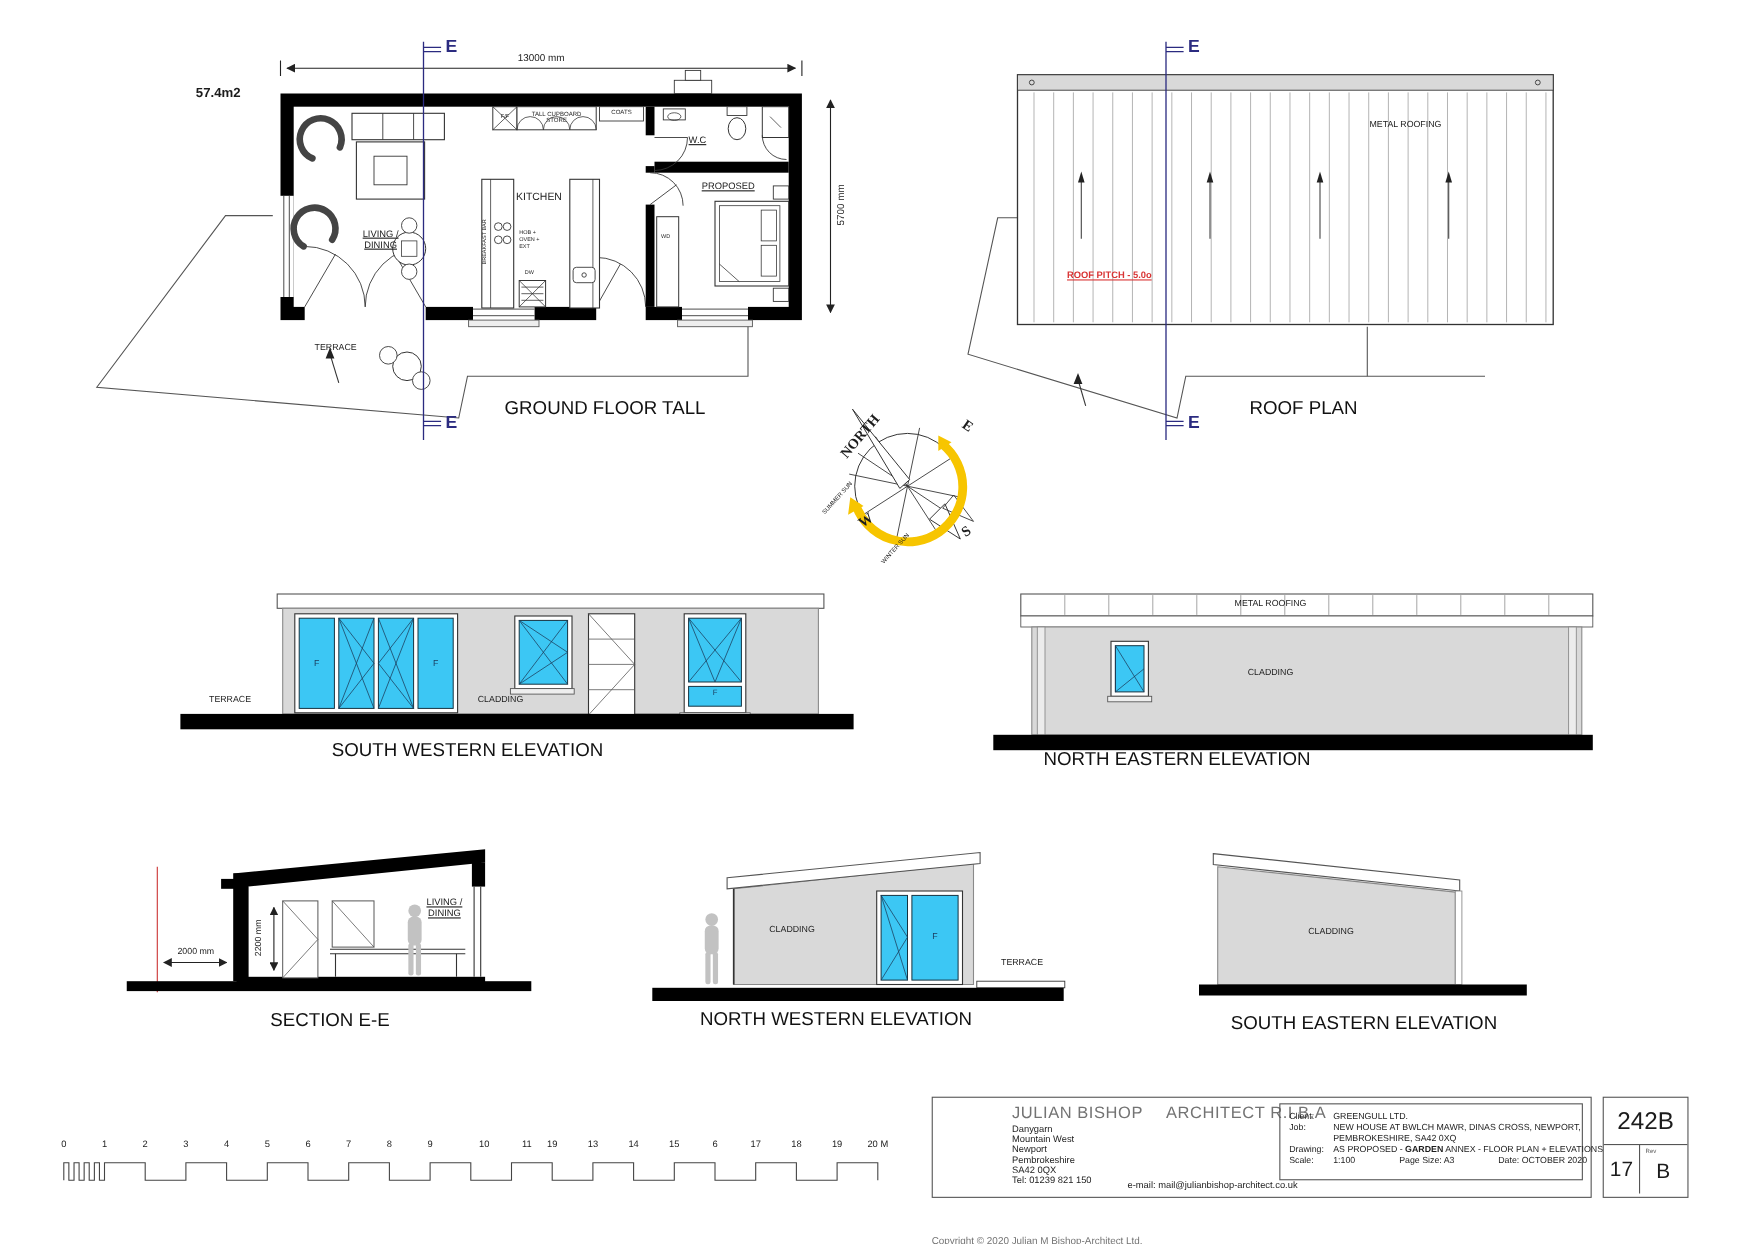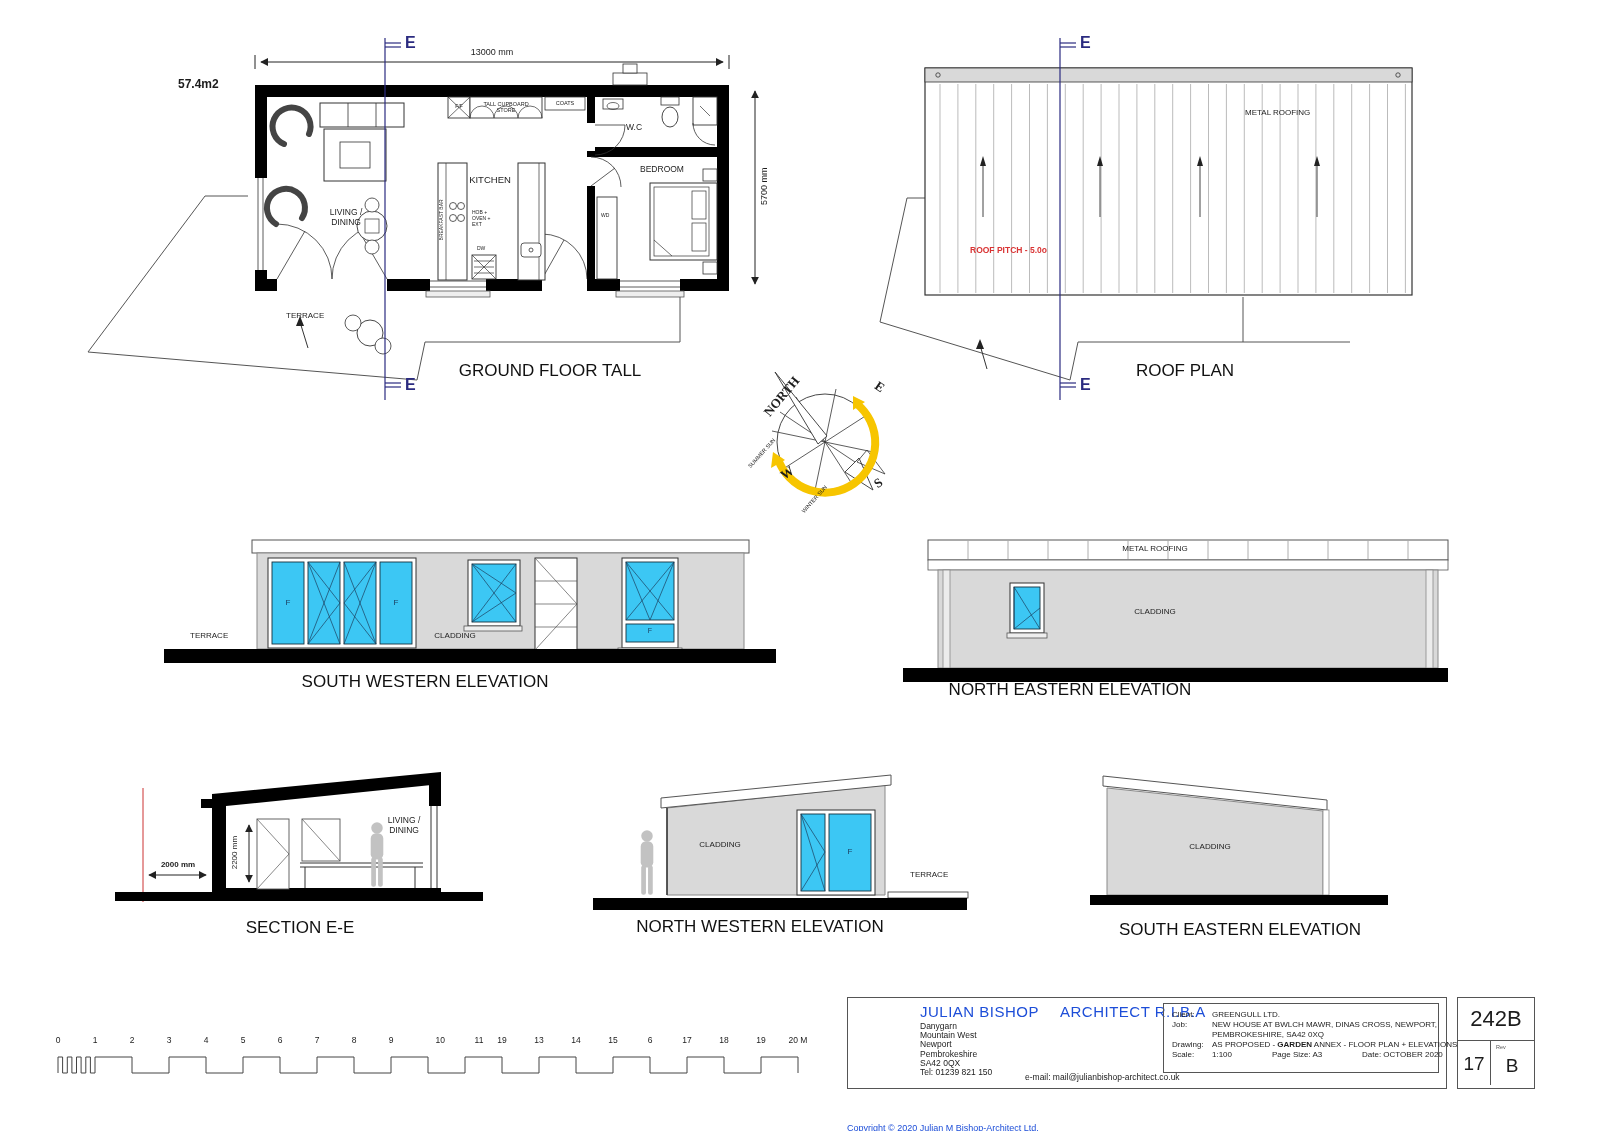--- a/index.html
+++ b/index.html
@@ -2,25 +2,25 @@
 <html><head>
 <meta charset="utf-8">
 <style>
   html,body{margin:0;padding:0;background:#f2f2f2;}
   #page{position:relative;width:1600px;height:1131px;background:#ffffff;overflow:hidden;
         font-family:"Liberation Sans",sans-serif;color:#1c1c1c;}
   .abs{position:absolute;}
   .lbl{position:absolute;color:#1c1c1c;line-height:1.15;}
   .c{text-align:center;}
   .nw{white-space:nowrap;}
-  .t17{font-size:17px;color:#111;} .f9{font-size:9px;} .f85{font-size:8.5px;} .f8{font-size:8px;}
+  .t17{font-size:17px;color:#111;} .f9{font-size:9px;} .f85{font-size:8.5px;text-decoration:underline;} .f8{font-size:8px;}
   .f7{font-size:7px;} .f55{font-size:5.5px;} .f5{font-size:5px;}
   .navy{color:#2B2B80;font-size:16px;font-weight:bold;}
   .red{color:#D93434;font-weight:bold;}
-  .green{color:#1d4ed8;text-align:right;}
+  .green{color:#737373;text-align:right;}
   .rot90{transform:rotate(-90deg);transform-origin:center center;}
   svg{position:absolute;left:0;top:0;}
   .tb-line{font-size:8px;line-height:1.25;}
   .tb-label{display:inline-block;width:40px;}
 </style>
 </head>
 <body>
 <div id="page">
 
 <div class="abs" style="left:40px;top:28px;width:780px;height:395px;">
@@ -150,21 +150,21 @@
     <line x1="345" y1="355" x2="361" y2="355" stroke="#2B2B80" stroke-width="1.2"></line>
     <line x1="345" y1="359" x2="361" y2="359" stroke="#2B2B80" stroke-width="1.2"></line>
   </svg>
   <div class="lbl navy" style="left:365px;top:6px;">E</div>
   <div class="lbl navy" style="left:365px;top:348px;">E</div>
   <div class="lbl f9 c nw" style="left:392px;top:19px;width:120px;">13000 mm</div>
   <div class="lbl f9 c nw rot90" style="left:694px;top:153px;width:60px;">5700 mm</div>
   <div class="lbl" style="left:138px;top:50px;font-size:12px;font-weight:bold;">57.4m2</div>
   <div class="lbl f85 c" style="left:278px;top:180px;width:56px;">LIVING / DINING</div>
   <div class="lbl c" style="left:420px;top:147px;width:60px;font-size:9.5px;">KITCHEN</div>
-  <div class="lbl f85 c" style="left:592px;top:137px;width:60px;">BEDROOM</div>
+  <div class="lbl f85 c" style="left:592px;top:137px;width:60px;">PROPOSED</div>
   <div class="lbl f85" style="left:586px;top:95px;">W.C</div>
   <div class="lbl f8" style="left:246px;top:283px;">TERRACE</div>
   <div class="lbl f55 c" style="left:507px;top:72px;width:36px;">COATS</div>
   <div class="lbl f55 c" style="left:434px;top:73px;width:64px;">TALL CUPBOARD STORE</div>
   <div class="lbl f5 c" style="left:409px;top:76px;width:20px;">F/F</div>
   <div class="lbl f5 c rot90" style="left:367px;top:189px;width:70px;">BREAKFAST BAR</div>
   <div class="lbl f5" style="left:432px;top:182px;width:26px;">HOB + OVEN + EXT</div>
   <div class="lbl f5" style="left:437px;top:218px;">DW</div>
   <div class="lbl f5" style="left:561px;top:185px;">WD</div>
   <div class="lbl t17 c" style="left:380px;top:333px;width:260px;">GROUND FLOOR TALL</div>
@@ -375,21 +375,21 @@
     <rect x="187" y="77" width="38" height="42" fill="#fff" stroke="#555" stroke-width="0.9"></rect>
     <line x1="187" y1="77" x2="225" y2="119" stroke="#555" stroke-width="0.7"></line>
     <line x1="185" y1="121" x2="308" y2="121" stroke="#333" stroke-width="1"></line>
     <line x1="185" y1="125" x2="308" y2="125" stroke="#333" stroke-width="1"></line>
     <line x1="190" y1="125" x2="190" y2="146" stroke="#333" stroke-width="1"></line>
     <line x1="300" y1="125" x2="300" y2="146" stroke="#333" stroke-width="1"></line>
     <use href="#fig-person" transform="translate(262,86) scale(1.05)"></use>
     <line x1="34" y1="133" x2="91" y2="133" stroke="#222" stroke-width="1" marker-start="url(#arr)" marker-end="url(#arr)"></line>
     <line x1="134" y1="83" x2="134" y2="140" stroke="#222" stroke-width="1" marker-start="url(#arr)" marker-end="url(#arr)"></line>
   </svg>
-  <div class="lbl f8 c nw" style="left:28px;top:118px;width:70px;font-weight:bold;">2000 mm</div>
+  <div class="lbl f8 c nw" style="left:28px;top:118px;width:70px;">2000 mm</div>
   <div class="lbl f8 c nw rot90" style="left:90px;top:106px;width:60px;">2200 mm</div>
   <div class="lbl f85 c" style="left:258px;top:74px;width:62px;">LIVING / DINING</div>
   <div class="lbl t17 c" style="left:75px;top:176px;width:220px;">SECTION E-E</div>
 </div>
 
 <div class="abs" style="left:585px;top:752px;width:390px;height:185px;">
   <svg width="390" height="185">
     <polygon points="82,56 300,33 300,143 82,143" fill="#D9D9D9" stroke="#8a8a8a" stroke-width="1"></polygon>
     <polygon points="76,46 306,23 306,33 76,56" fill="#fff" stroke="#555" stroke-width="1"></polygon>
     <line x1="82" y1="56" x2="82" y2="143" stroke="#333" stroke-width="1.5"></line>

